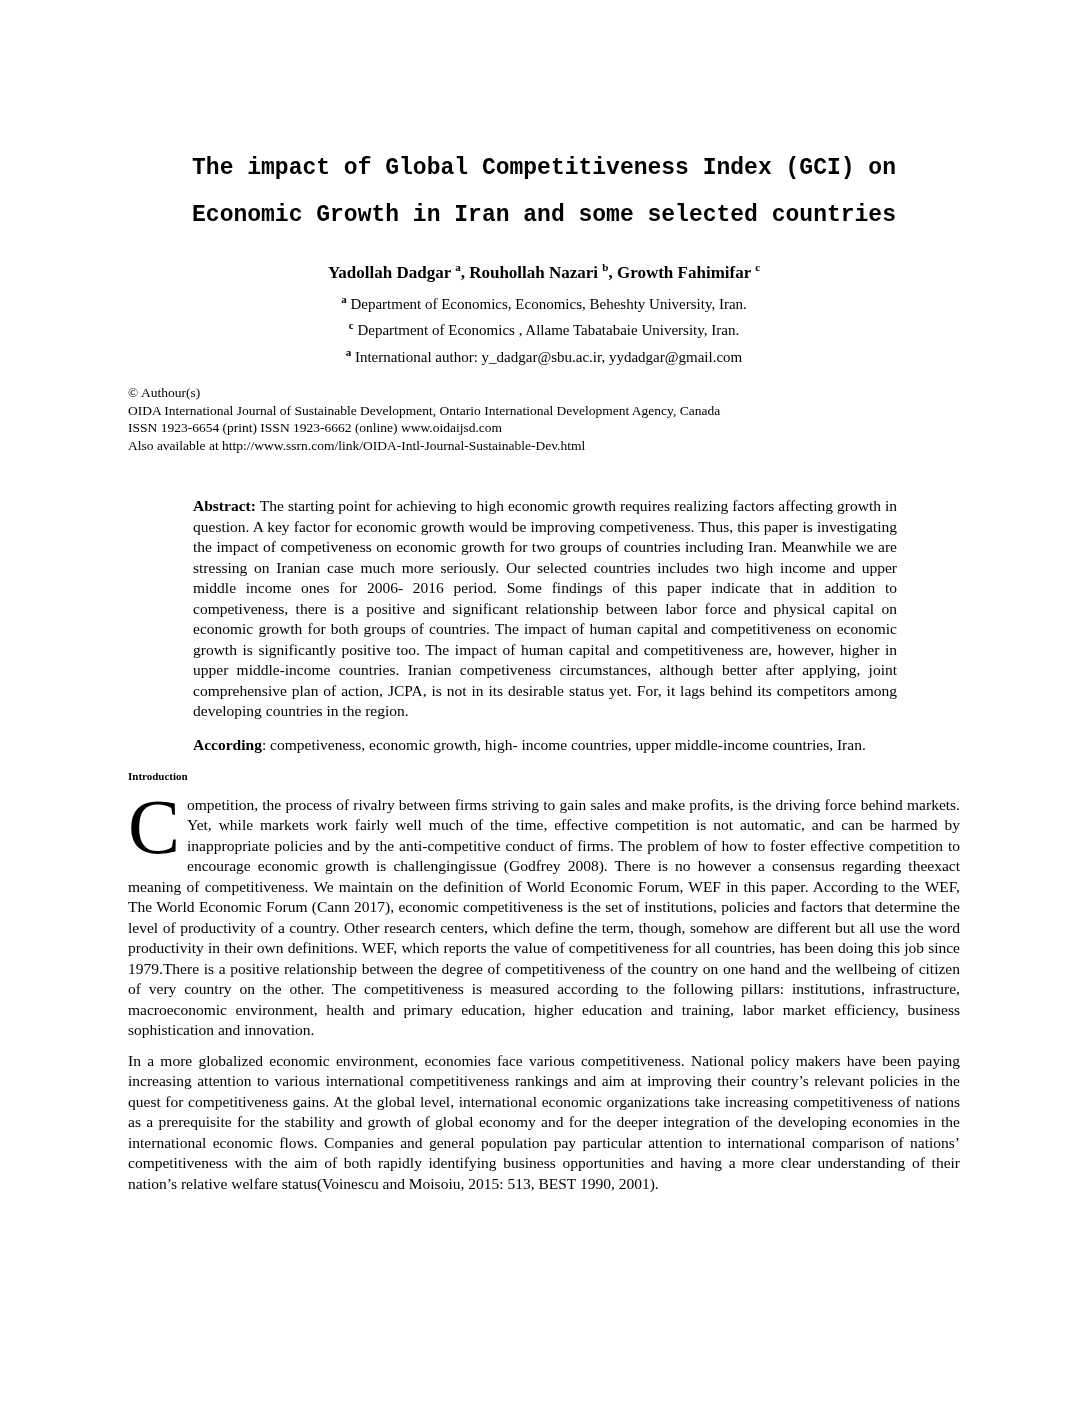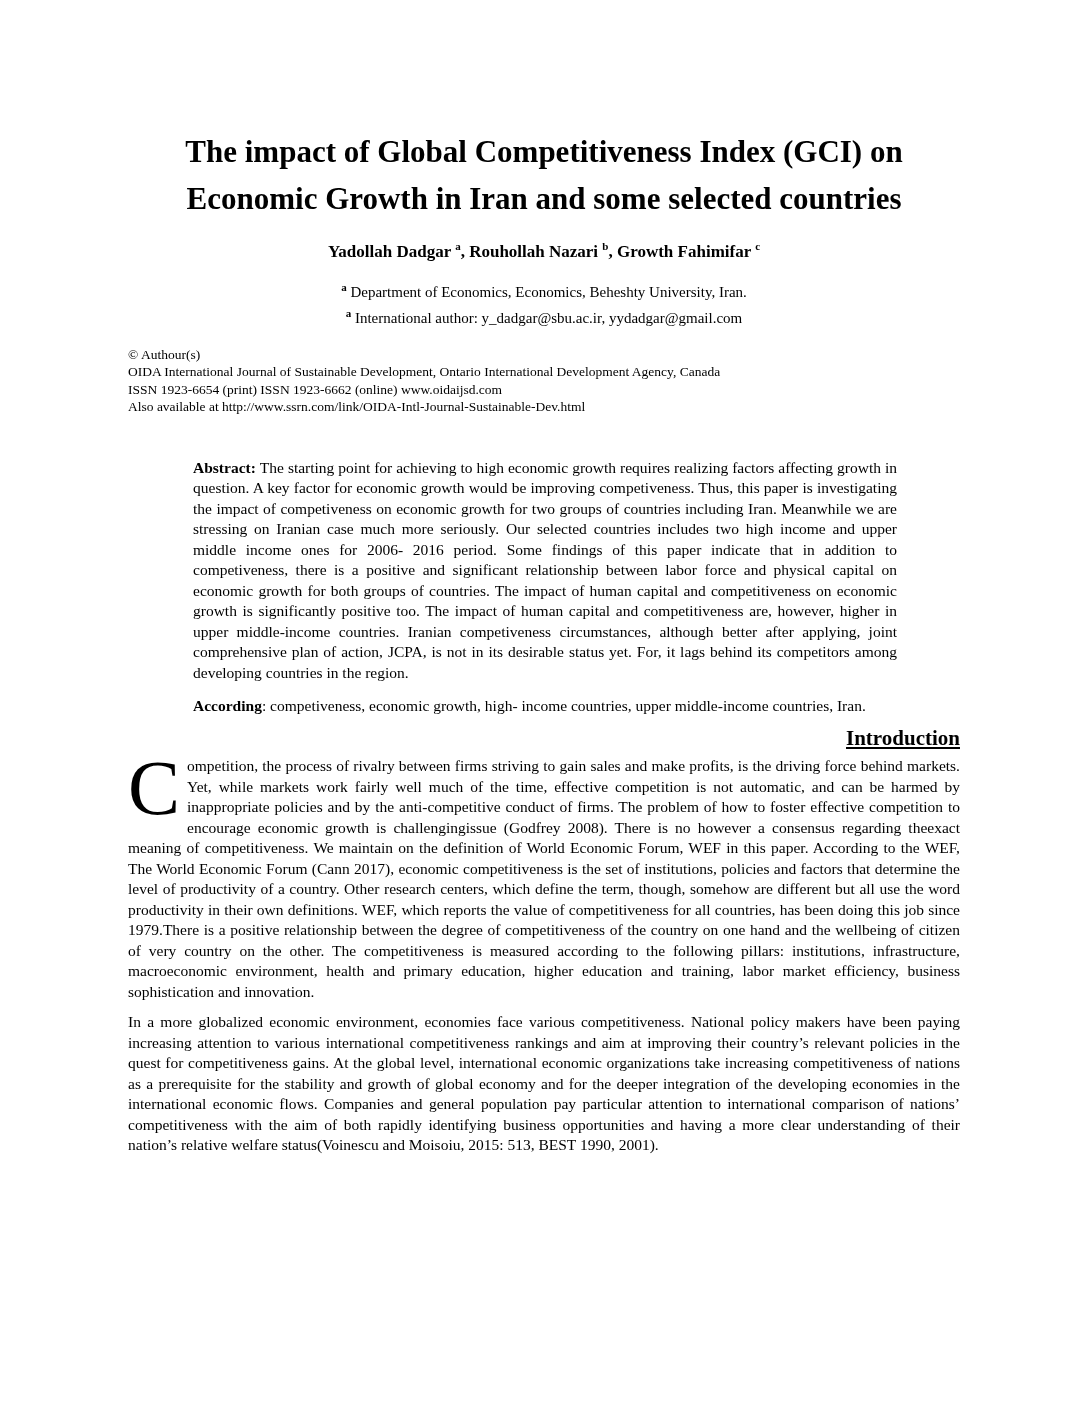--- a/index.html
+++ b/index.html
@@ -14,65 +14,65 @@
     height: 1408px;
     overflow: hidden;
   }
   .page {
     box-sizing: border-box;
     width: 1088px;
     height: 1408px;
     padding: 128px 128px 0 128px;
   }
   .title {
-    margin: 0;
+    margin: 17px;
     text-align: center;
-    font-size: 31px;
+    font-size: 23px;
     font-weight: bold;
     line-height: 47px;
+    font-family: Liberation Mono, monospace;
   }
   .title .tline { display: block; }
   .authors {
     margin-top: 13px;
     text-align: center;
     font-size: 17px;
     font-weight: bold;
     line-height: 22px;
   }
   .authors sup, .affil sup {
     font-size: 11px;
     font-weight: bold;
   }
   .affils {
-    margin-top: 14px;
+    margin-top: 5px;
     text-align: center;
     font-size: 15px;
     line-height: 21.5px;
   }
   .copyright {
     margin-top: 16px;
     font-size: 13.5px;
     line-height: 17.5px;
   }
   .abstract, .keywords {
     margin: 8px 63px 0 65px;
     font-size: 15.5px;
     line-height: 20.5px;
     text-align: justify;
   }
   .abstract { margin-top: 42px; }
   .keywords { margin-top: 13px; }
   .abstract b, .keywords b { font-weight: bold; }
   .section-heading {
     margin: 11px 0 8px 0;
-    text-align: right;
-    font-size: 21px;
+    text-align: left;
+    font-size: 11px;
     font-weight: bold;
     line-height: 20.5px;
-    text-decoration: underline;
   }
   .body-par {
     margin: 0;
     font-size: 15.5px;
     line-height: 20.5px;
     text-align: justify;
   }
   .body-par + .body-par { margin-top: 10px; }
   .dropcap {
     float: left;
@@ -91,20 +91,21 @@
     <span class="tline">The impact of Global Competitiveness Index (GCI) on</span>
     <span class="tline">Economic Growth in Iran and some selected countries</span>
   </h1>
 
   <div class="authors">
     <span>Yadollah Dadgar </span><sup>a</sup><span>, </span><span>Rouhollah Nazari </span><sup>b</sup><span>, </span><span>Growth Fahimifar </span><sup>c</sup>
   </div>
 
   <div class="affils">
     <div class="affil"><sup>a</sup><span> Department of Economics, Economics, Beheshty University, Iran.</span></div>
+    <div class="affil"><sup>c</sup><span> Department of Economics , Allame Tabatabaie University, Iran.</span></div>
     <div class="affil"><sup>a</sup><span> International author: y_dadgar@sbu.ac.ir,  yydadgar@gmail.com</span></div>
   </div>
 
   <div class="copyright">
     <div>© Authour(s)</div>
     <div>OIDA International Journal of Sustainable Development, Ontario International Development Agency, Canada</div>
     <div>ISSN 1923-6654 (print) ISSN 1923-6662 (online) www.oidaijsd.com</div>
     <div>Also available at http://www.ssrn.com/link/OIDA-Intl-Journal-Sustainable-Dev.html</div>
   </div>
 

